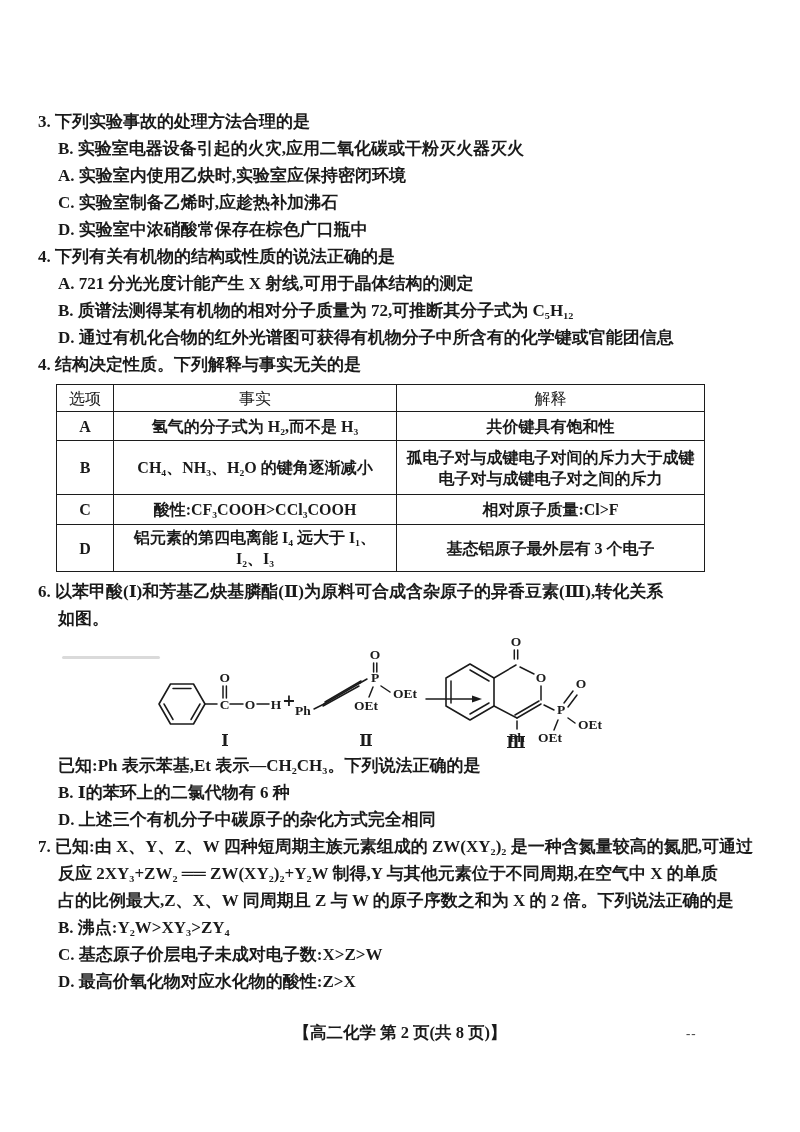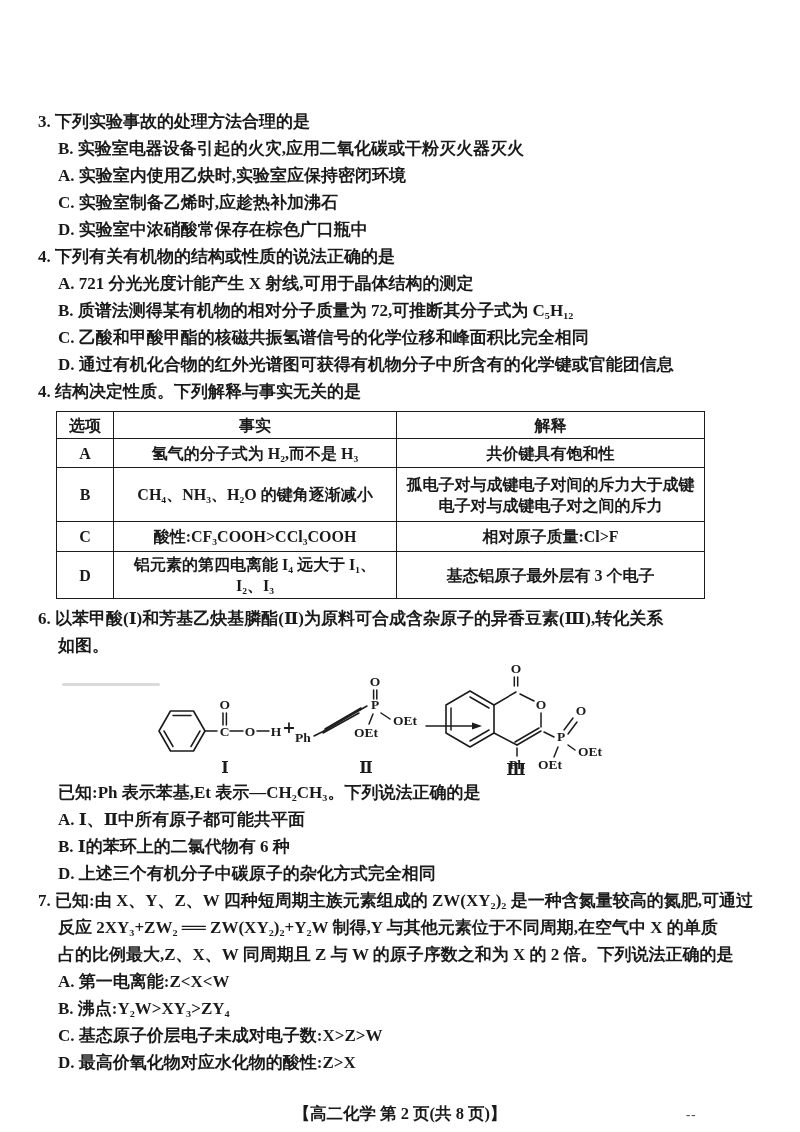--- a/index.html
+++ b/index.html
@@ -16,21 +16,21 @@
 
   table.fact-table {
     border-collapse:collapse; table-layout:fixed;
     margin:6px 0 6px 56px; width:648px;
     font-size:16px; line-height:21px;
   }
   table.fact-table th, table.fact-table td {
     border:1.6px solid #1c1c1c; text-align:center;
     padding:2px 8px; vertical-align:middle;
   }
-  table.fact-table th { height:27px; font-weight:700; }
+  table.fact-table th { height:27px; font-weight:400; }
   tr.row-a td { height:29px; }
   tr.row-b td { height:54px; }
   tr.row-c td { height:30px; }
   tr.row-d td { height:30px; }
   td.cell-left { text-align:left; }
 
   .diagram { position:relative; height:118px; margin-top:2px; }
   .diagram svg { position:absolute; left:138px; top:0; }
   .scan-dash {
     position:absolute; left:62px; top:22px; width:98px; height:3px;
@@ -59,21 +59,20 @@
     <div class="opt">B. 实验室电器设备引起的火灾,应用二氧化碳或干粉灭火器灭火</div>
     <div class="opt">A. 实验室内使用乙炔时,实验室应保持密闭环境</div>
     <div class="opt">C. 实验室制备乙烯时,应趁热补加沸石</div>
     <div class="opt">D. 实验室中浓硝酸常保存在棕色广口瓶中</div>
   </section>
 
   <section>
     <div class="stem">4. 下列有关有机物的结构或性质的说法正确的是</div>
     <div class="opt">A. 721 分光光度计能产生 X 射线,可用于晶体结构的测定</div>
     <div class="opt">B. 质谱法测得某有机物的相对分子质量为 72,可推断其分子式为 C₅H₁₂</div>
-    <div class="opt">C. 乙酸和甲酸甲酯的核磁共振氢谱信号的化学位移和峰面积比完全相同</div>
     <div class="opt">D. 通过有机化合物的红外光谱图可获得有机物分子中所含有的化学键或官能团信息</div>
   </section>
 
   <section>
     <div class="stem">4. 结构决定性质。下列解释与事实无关的是</div>
     <table class="fact-table">
       <colgroup>
           <col style="width:57px">
           <col style="width:283px">
           <col style="width:308px">
@@ -183,30 +182,28 @@
           <line class="mol-line" x1="430" y1="76" x2="437" y2="81"></line>
           <text class="mol-text start" x="440" y="87">OEt</text>
           <line class="mol-line" x1="420" y1="78" x2="416" y2="88"></line>
           <text class="mol-text" x="412" y="100">OEt</text>
           <text class="mol-label" x="378" y="106">Ⅲ</text>
         </g>
       </svg>
     </div>
 
     <div class="opt">已知:Ph 表示苯基,Et 表示—CH₂CH₃。下列说法正确的是</div>
-    <div class="opt">A. Ⅰ、Ⅱ中所有原子都可能共平面</div>
     <div class="opt">B. Ⅰ的苯环上的二氯代物有 6 种</div>
     <div class="opt">D. 上述三个有机分子中碳原子的杂化方式完全相同</div>
   </section>
 
   <section>
     <div class="stem">7. 已知:由 X、Y、Z、W 四种短周期主族元素组成的 ZW(XY₂)₂ 是一种含氮量较高的氮肥,可通过
 反应 2XY₃+ZW₂ ══ ZW(XY₂)₂+Y₂W 制得,Y 与其他元素位于不同周期,在空气中 X 的单质
 占的比例最大,Z、X、W 同周期且 Z 与 W 的原子序数之和为 X 的 2 倍。下列说法正确的是</div>
-    <div class="opt">A. 第一电离能:Z&lt;X&lt;W</div>
     <div class="opt">B. 沸点:Y₂W&gt;XY₃&gt;ZY₄</div>
     <div class="opt">C. 基态原子价层电子未成对电子数:X&gt;Z&gt;W</div>
     <div class="opt">D. 最高价氧化物对应水化物的酸性:Z&gt;X</div>
   </section>
 
   <div class="footer">
     <span>【高二化学  第 2 页(共 8 页)】</span>
     <span class="stray-mark">--</span>
   </div>
 

